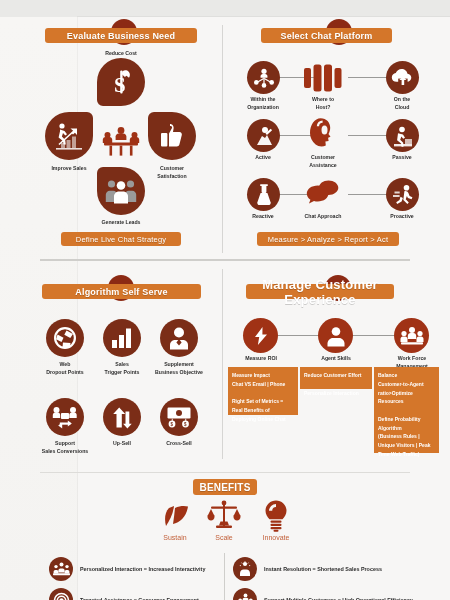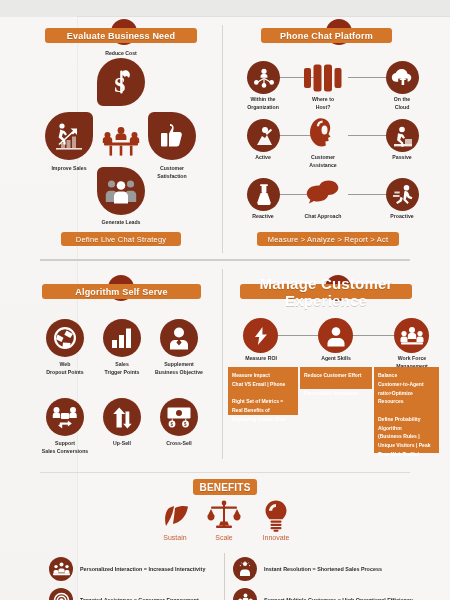--- a/index.html
+++ b/index.html
@@ -200,21 +200,21 @@
         </svg>
     </div>
 
     <div class="banner" style="left:61px;top:215px;width:120px;height:14px;font-size:7.5px;font-weight:normal;text-align:center;">Define Live Chat Strategy</div>
   </div>
 
   <div class="vdiv" style="left:222px;top:8px;height:228px;"></div>
 
   <div>
     <div class="badge" style="left:326px;top:2px;">2</div>
-    <div class="banner" style="left:261px;top:11px;width:131px;height:15px;font-size:9px;">Phone Chat Platform</div>
+    <div class="banner" style="left:261px;top:11px;width:131px;height:15px;font-size:9px;">Select Chat Platform</div>
 
     <div class="conn" style="left:280px;top:60px;width:38px;"></div>
     <div class="conn" style="left:348px;top:60px;width:38px;"></div>
     <div class="circ" style="position:absolute;left:247px;top:44px;width:33px;height:33px;">
       <span>
         <svg width="22" height="22" viewBox="0 0 22 22">
             <g fill="#fff">
           <circle cx="11" cy="4.3" r="2.6"></circle>
               <path d="M7.6 10.8V9.3c0-1.2 1-2.2 2.2-2.2h2.4c1.2 0 2.2 1 2.2 2.2v1.5z"></path>
           <circle cx="3.3" cy="15.4" r="2.3"></circle>
@@ -437,21 +437,21 @@
           </svg>
       </span>
     </div>
     <div class="cap" style="left:144px;top:423px;">Cross-Sell</div>
   </div>
 
   <div class="vdiv" style="left:222px;top:252px;height:190px;"></div>
 
   <div>
     <div class="badge" style="left:325px;top:258px;">4</div>
-    <div class="banner" style="left:240px;top:267px;width:172px;height:15px;font-size:15px;">Manage Customer Experience</div>
+    <div class="banner" style="left:246px;top:267px;width:148px;height:15px;font-size:13px;">Manage Customer Experience</div>
 
     <div class="conn" style="left:278px;top:318px;width:44px;"></div>
     <div class="conn" style="left:350px;top:318px;width:44px;"></div>
 
     <div class="circ red" style="position:absolute;left:243px;top:301px;width:35px;height:35px;">
       <span>
         <svg width="20" height="20" viewBox="0 0 20 20">
             <g fill="#fff">
           <path d="M11.5 1L4 11h4.2l-1.3 8L16 8.6h-4.6z"></path>
         </g>

